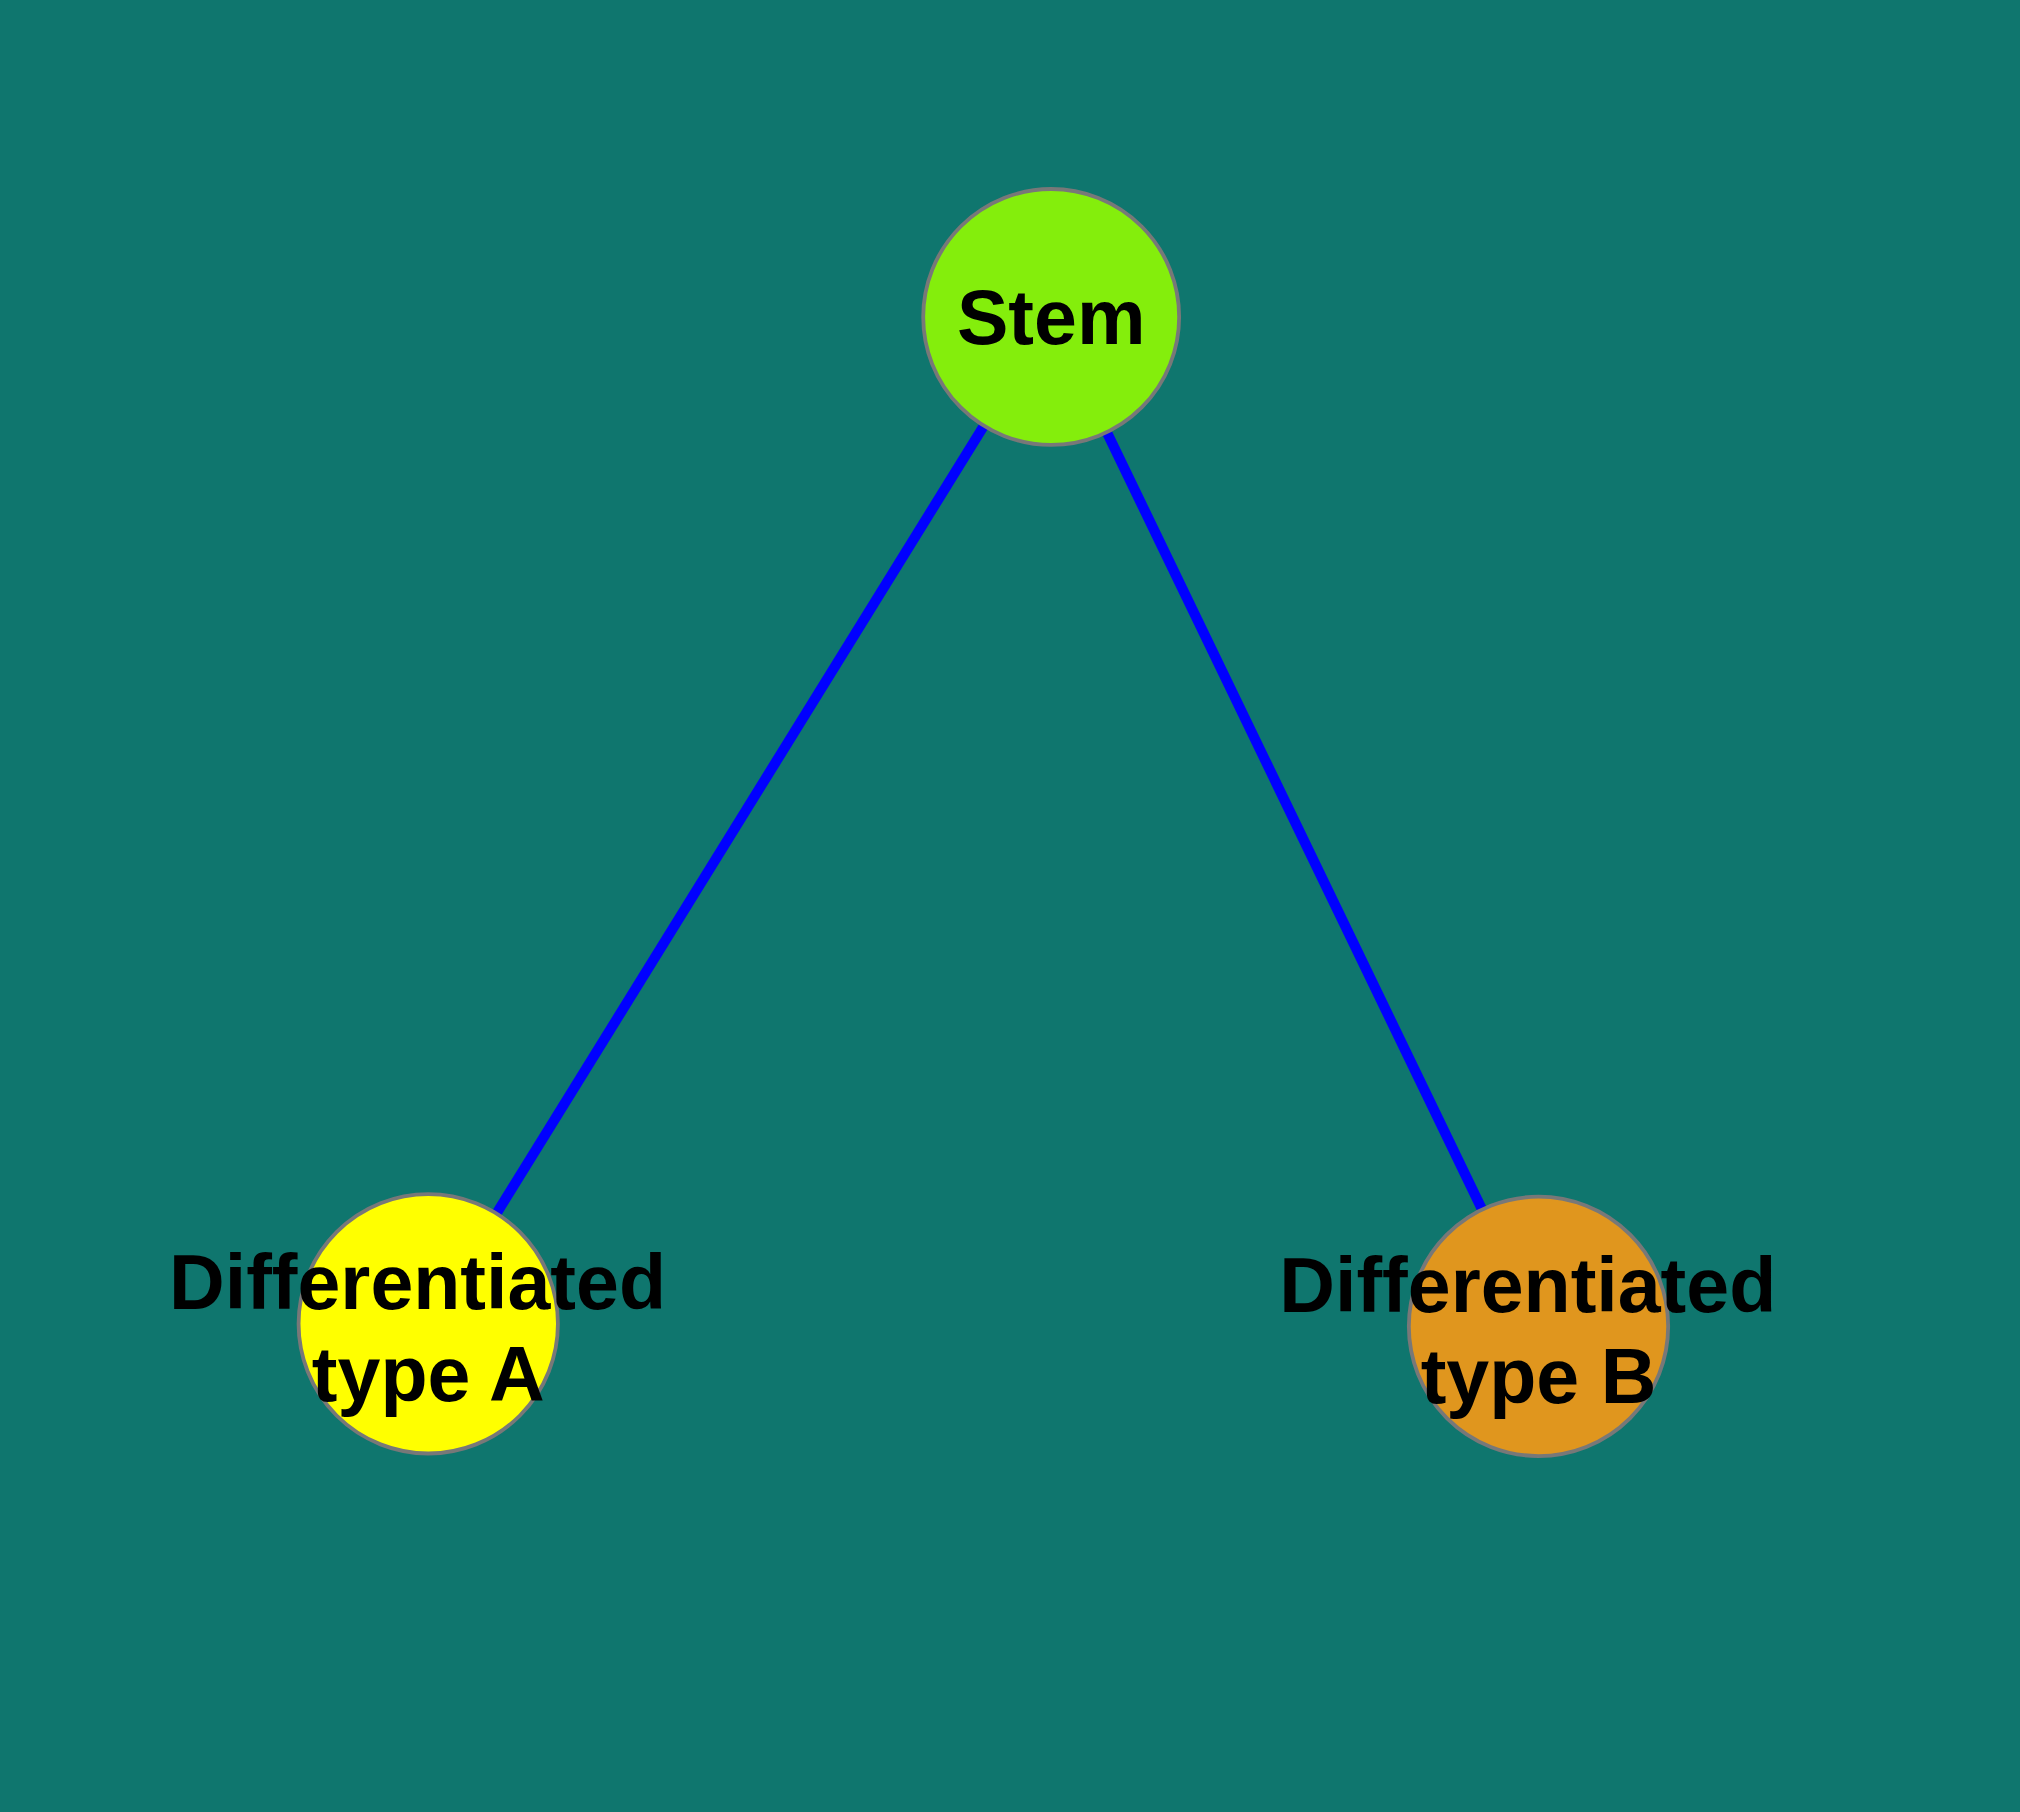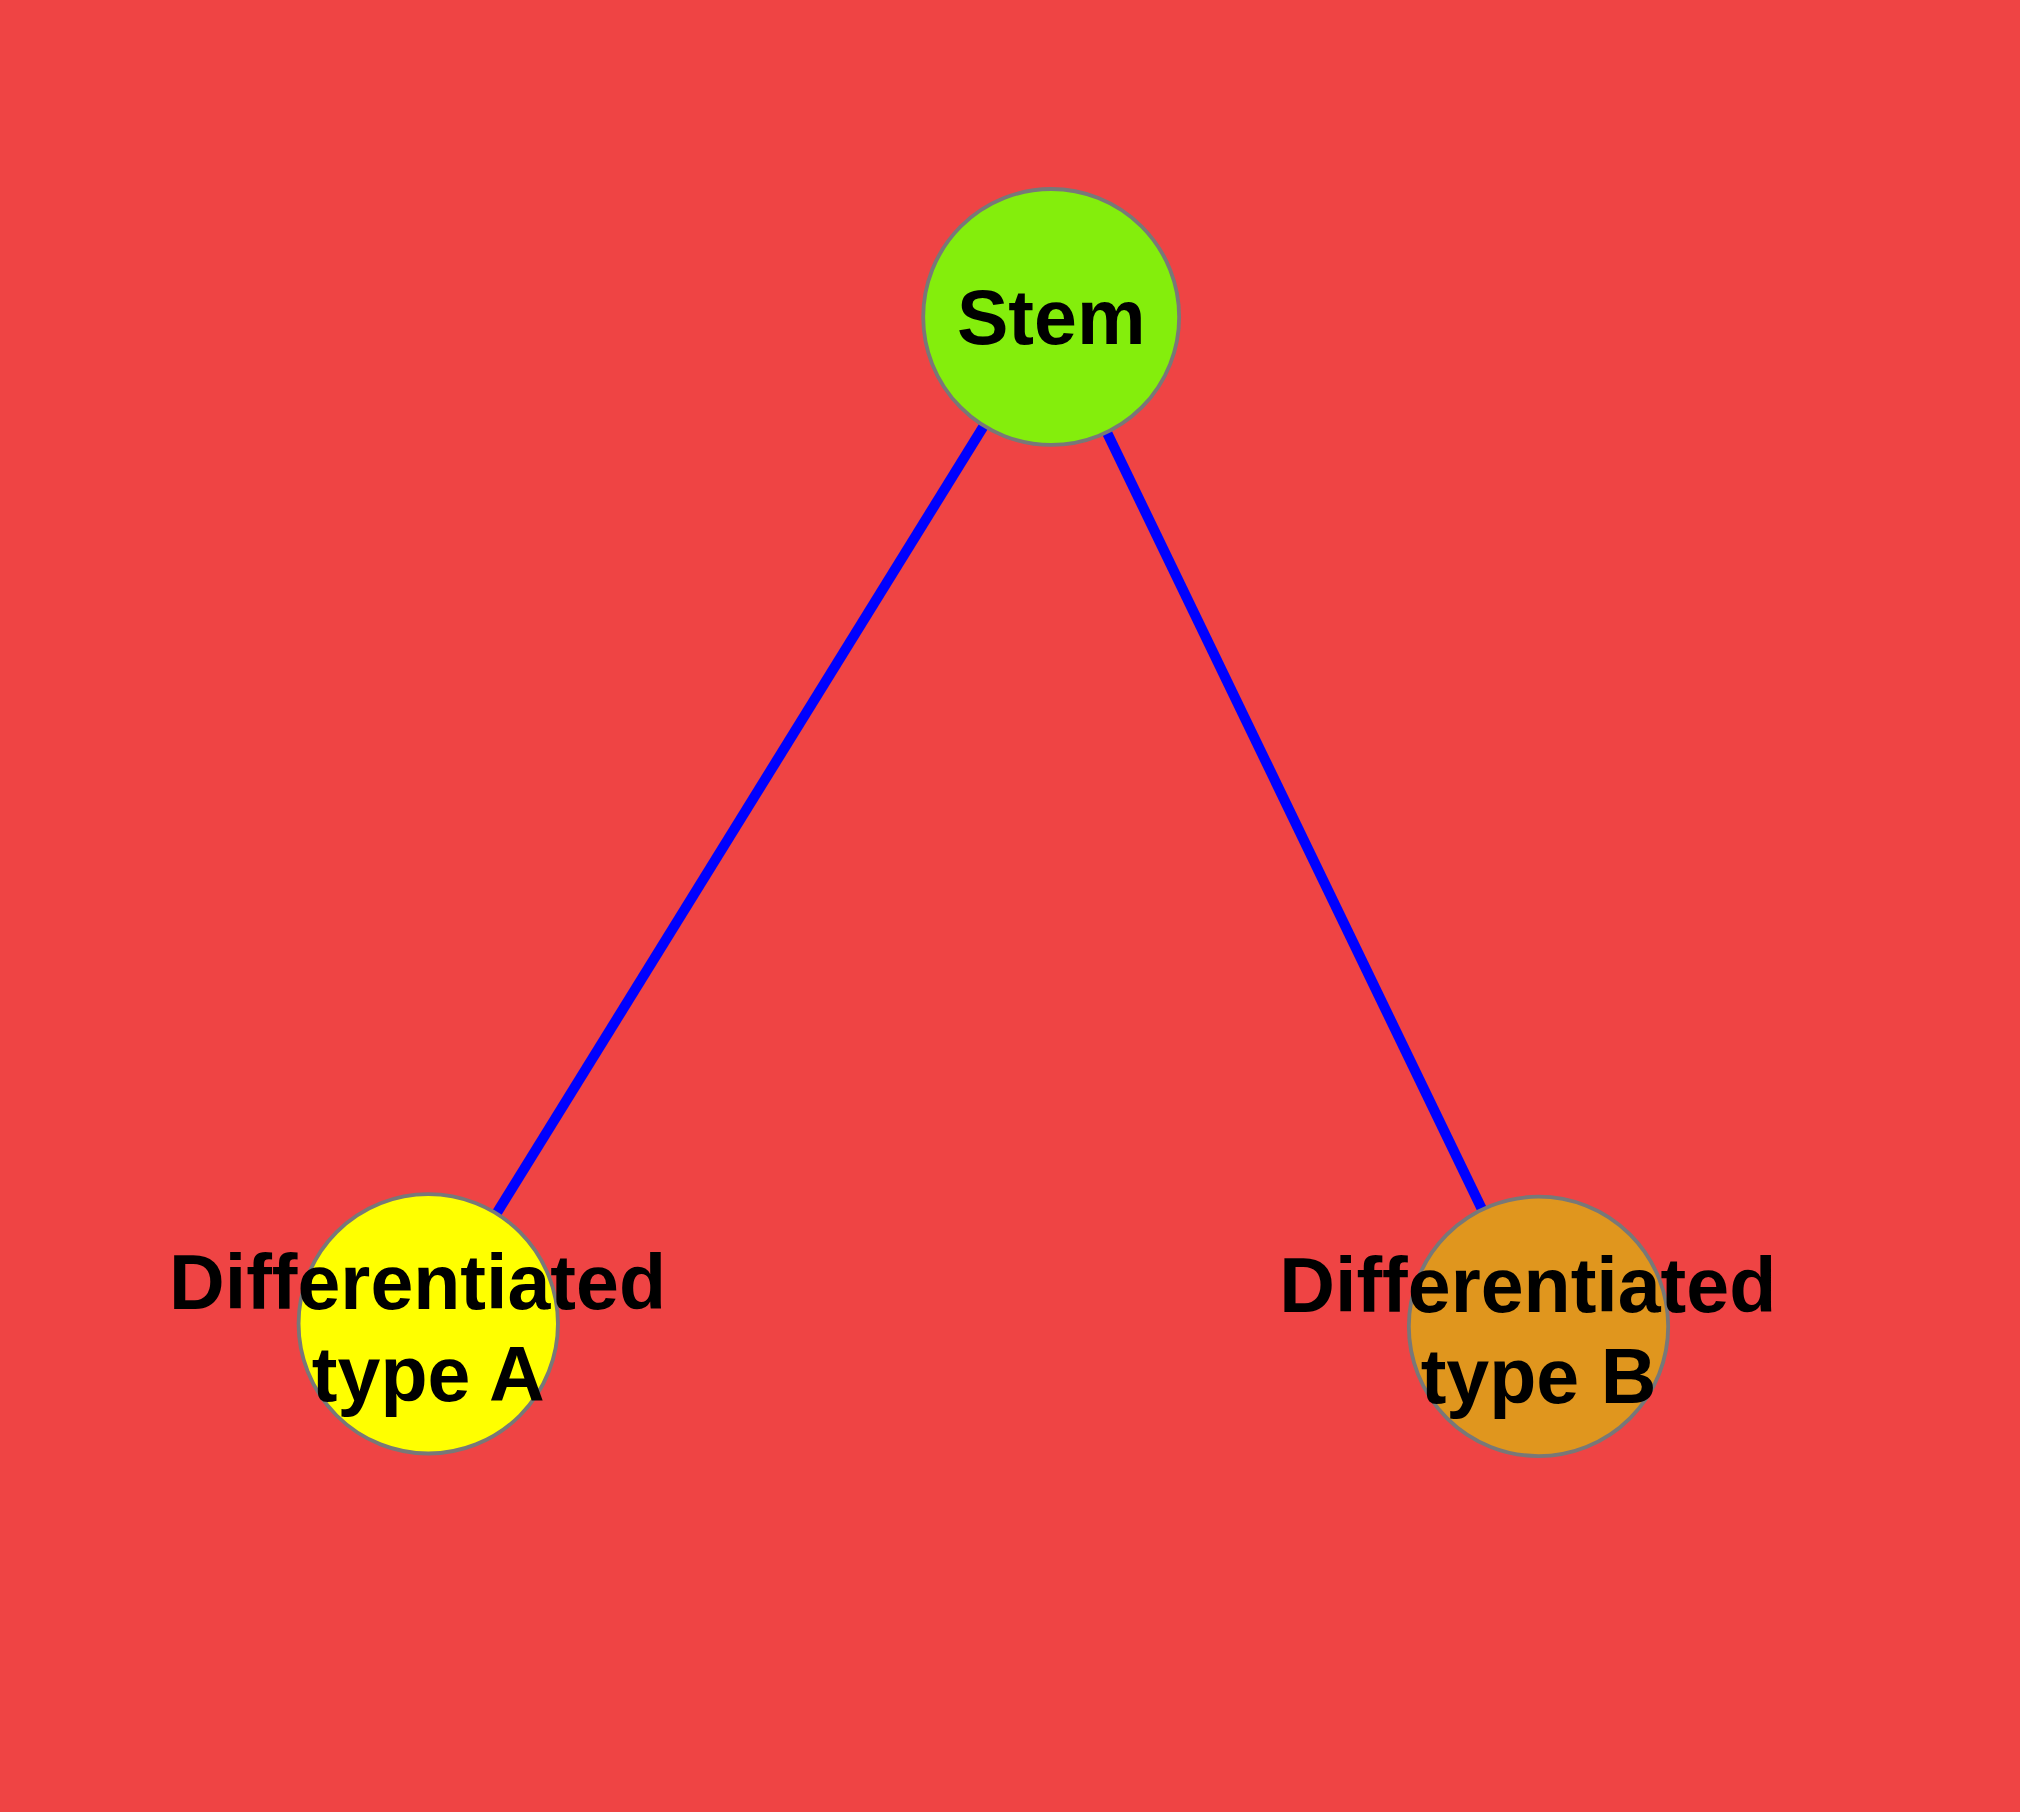--- a/index.html
+++ b/index.html
@@ -31,21 +31,21 @@
     font-family: "Liberation Sans", sans-serif;
     font-weight: 700;
     font-size: 91px;
     fill: #000000;
     text-anchor: middle;
   }
 </style>
 </head>
 <body style="background: rgb(201, 201, 248);">
 
-<div id="canvas" style="background: #ef4444;">
+<div id="canvas" style="background: #0f766e;">
   <svg viewBox="0 0 2384 2138" width="2021" height="1812">
 
     <line class="edge-line" x1="1240" y1="374" x2="505" y2="1562" stroke="#0000FF"></line>
     <line class="edge-line" x1="1240" y1="374" x2="1815" y2="1565" stroke="#0000FF"></line>
 
     <circle class="node-circle" cx="1240" cy="374" r="151" fill="#84EE0C"></circle>
     <circle class="node-circle" cx="505" cy="1562" r="153" fill="#FFFF00"></circle>
     <circle class="node-circle" cx="1815" cy="1565" r="153" fill="#E0961E"></circle>
 
     <text class="node-label" x="1240" y="406">Stem</text>

